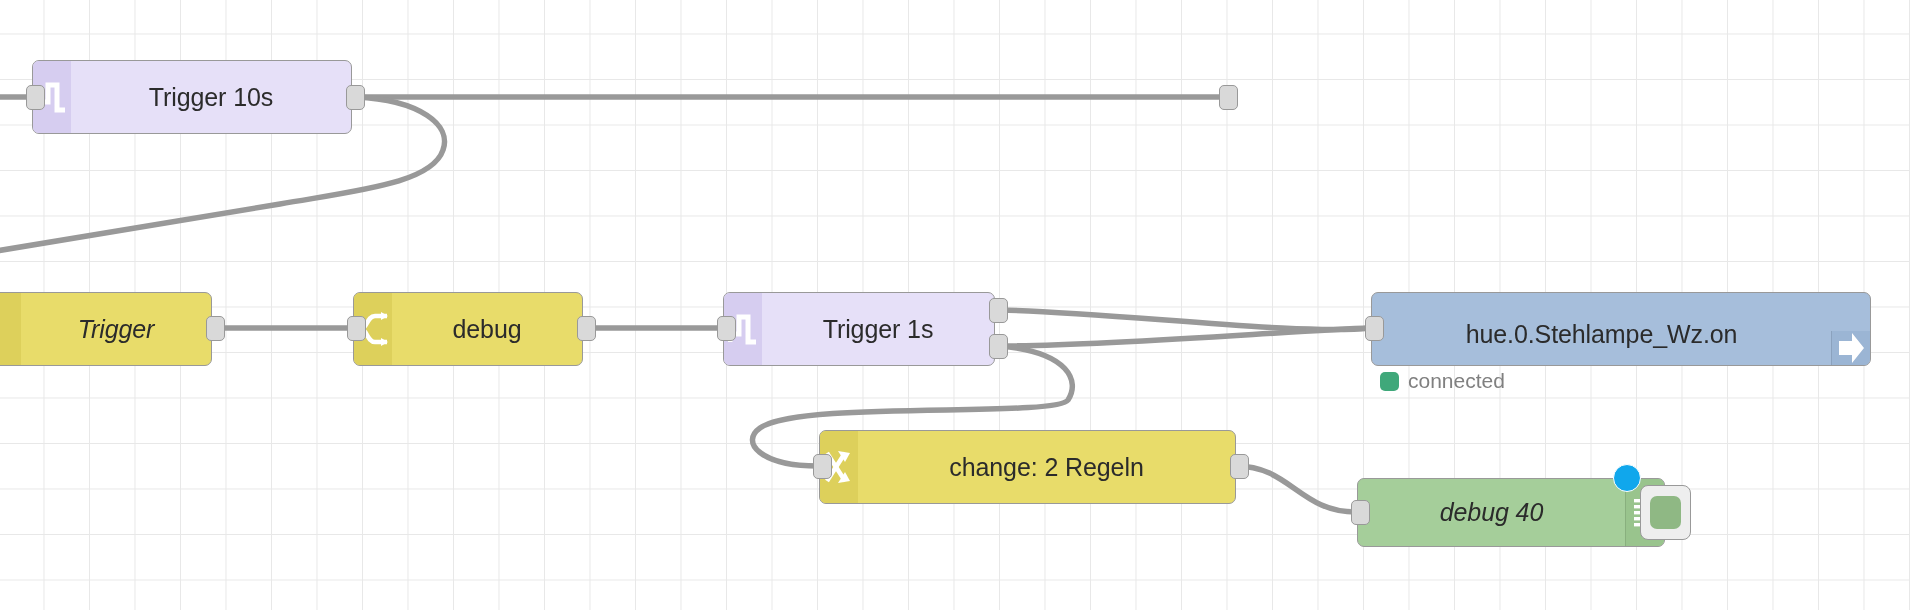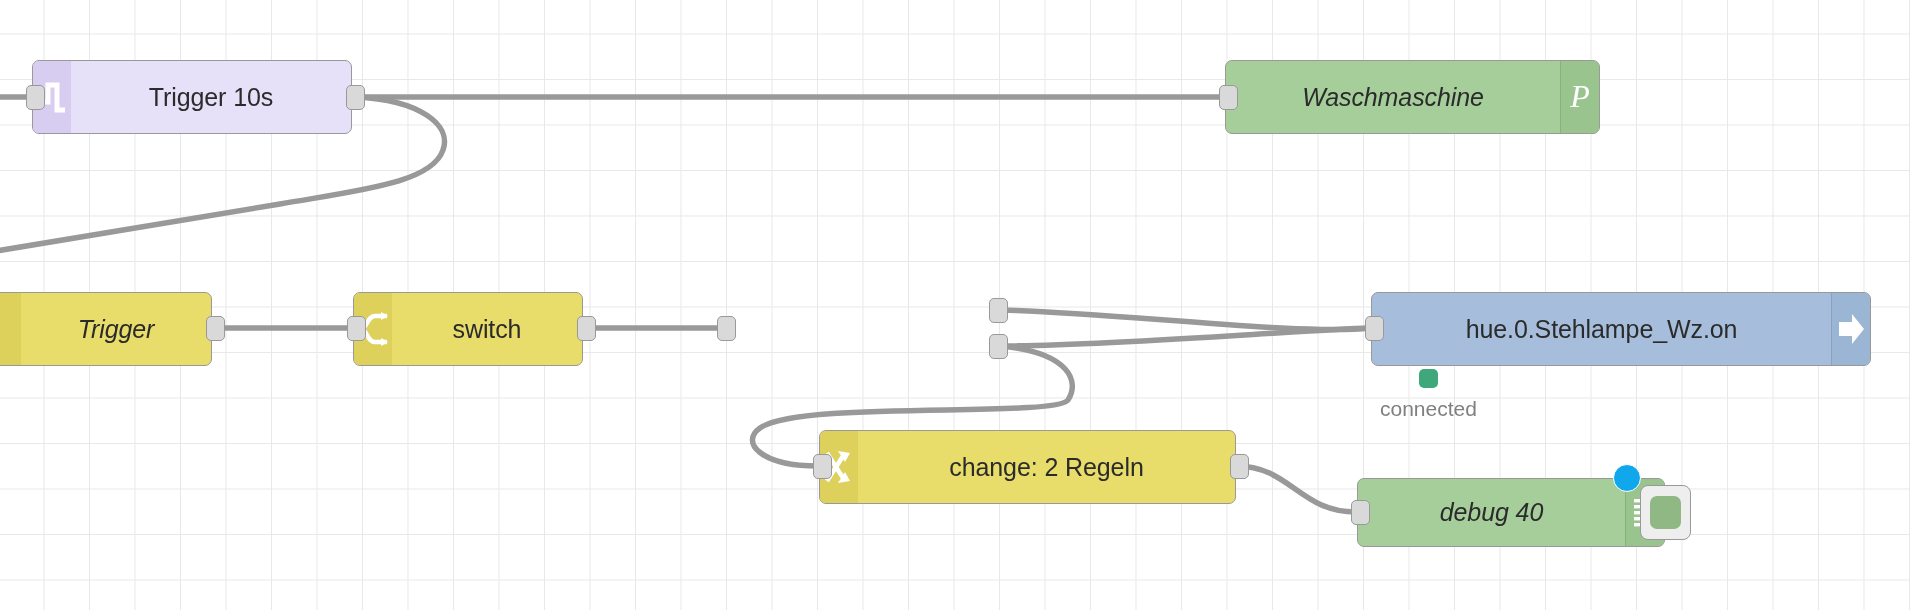--- a/index.html
+++ b/index.html
@@ -96,21 +96,20 @@
     z-index: 6;
   }
 
   
   .status {
     position: absolute;
     display: flex;
     align-items: center;
     gap: 9px;
     z-index: 5;
-    flex-direction: column;
   }
   .status .dot {
     width: 19px;
     height: 19px;
     border-radius: 5px;
     background: #3fa87a;
   }
   .status .status-text {
     font-size: 21px;
     color: #808080;
@@ -181,54 +180,54 @@
     <div class="icon-cell">
       <svg width="30" height="34" viewBox="0 0 30 34">
         <path d="M2 30 L2 22 L11 22 L11 5 L20 5 L20 30 L28 30" fill="none" stroke="#ffffff" stroke-width="5" stroke-linejoin="miter" stroke-linecap="butt"></path>
       </svg>
     </div>
     <div class="label-cell">Trigger 10s</div>
   </div>
   <div class="port" style="left:346px; top:85px;"></div>
 
   <div class="port" style="left:1219px; top:85px;"></div>
-  <div class="node n-green" style="left:1225px; top:60px; width:375px; height:74px;">
-    <div class="label-cell italic">Waschmaschine</div>
-    <div class="icon-cell right-cell">
-      <svg width="28" height="34" viewBox="0 0 28 34">
-        <text x="14" y="27" text-anchor="middle" font-family="'Liberation Serif', serif" font-size="32" font-style="italic" fill="#ffffff">P</text>
-      </svg>
-    </div>
-  </div>
 
   <div class="node n-func" style="left:-18px; top:292px; width:230px; height:74px;">
     <div class="icon-cell"></div>
     <div class="label-cell italic">Trigger</div>
   </div>
   <div class="port" style="left:206px; top:316px;"></div>
 
   <div class="port" style="left:347px; top:316px;"></div>
   <div class="node n-func" style="left:353px; top:292px; width:230px; height:74px;">
     <div class="icon-cell">
       <svg width="32" height="34" viewBox="0 0 32 34">
         <path d="M30 4 L18 4 C10 4 10 17 4 17 C10 17 10 30 18 30 L30 30" fill="none" stroke="#ffffff" stroke-width="4.5" stroke-linecap="butt"></path>
         <path d="M24 0 L31 4 L24 8 Z" fill="#ffffff"></path>
         <path d="M24 26 L31 30 L24 34 Z" fill="#ffffff"></path>
       </svg>
     </div>
-    <div class="label-cell">switch</div>
+    <div class="label-cell">debug</div>
   </div>
   <div class="port" style="left:577px; top:316px;"></div>
 
   <div class="port" style="left:717px; top:316px;"></div>
+  <div class="node n-trigger" style="left:723px; top:292px; width:272px; height:74px;">
+    <div class="icon-cell">
+      <svg width="30" height="34" viewBox="0 0 30 34">
+        <path d="M2 30 L2 22 L11 22 L11 5 L20 5 L20 30 L28 30" fill="none" stroke="#ffffff" stroke-width="5" stroke-linejoin="miter" stroke-linecap="butt"></path>
+      </svg>
+    </div>
+    <div class="label-cell">Trigger 1s</div>
+  </div>
   <div class="port" style="left:989px; top:298px;"></div>
   <div class="port" style="left:989px; top:334px;"></div>
 
   <div class="port" style="left:1365px; top:316px;"></div>
-  <div class="node n-blue" style="left:1371px; top:292px; width:500px; height:74px;">
+  <div class="node n-blue" style="left:1371px; top:292px; width:500px; height:74px;align-items:flex-end;">
     <div class="label-cell">hue.0.Stehlampe_Wz.on</div>
     <div class="icon-cell right-cell">
       <svg width="30" height="34" viewBox="0 0 30 34">
         <path d="M3 10 L16 10 L16 2 L28 17 L16 32 L16 24 L3 24 Z" fill="#ffffff"></path>
       </svg>
     </div>
   </div>
   <div class="status" style="left:1380px; top:369px;">
     <div class="dot"></div>
     <div class="status-text">connected</div>

